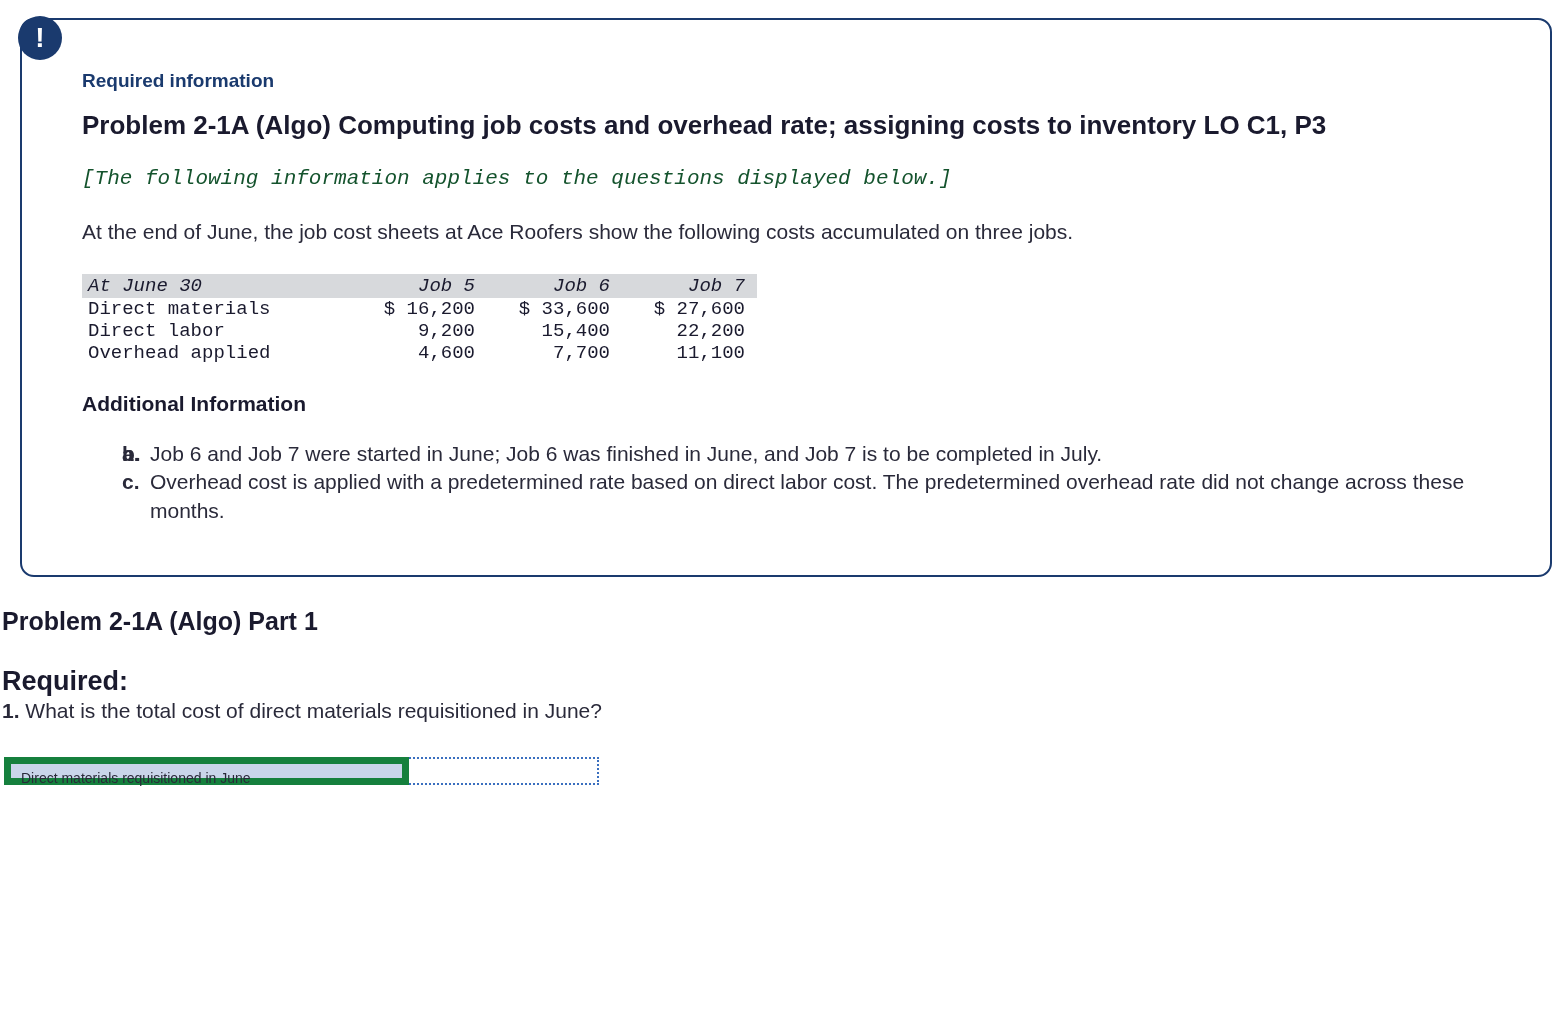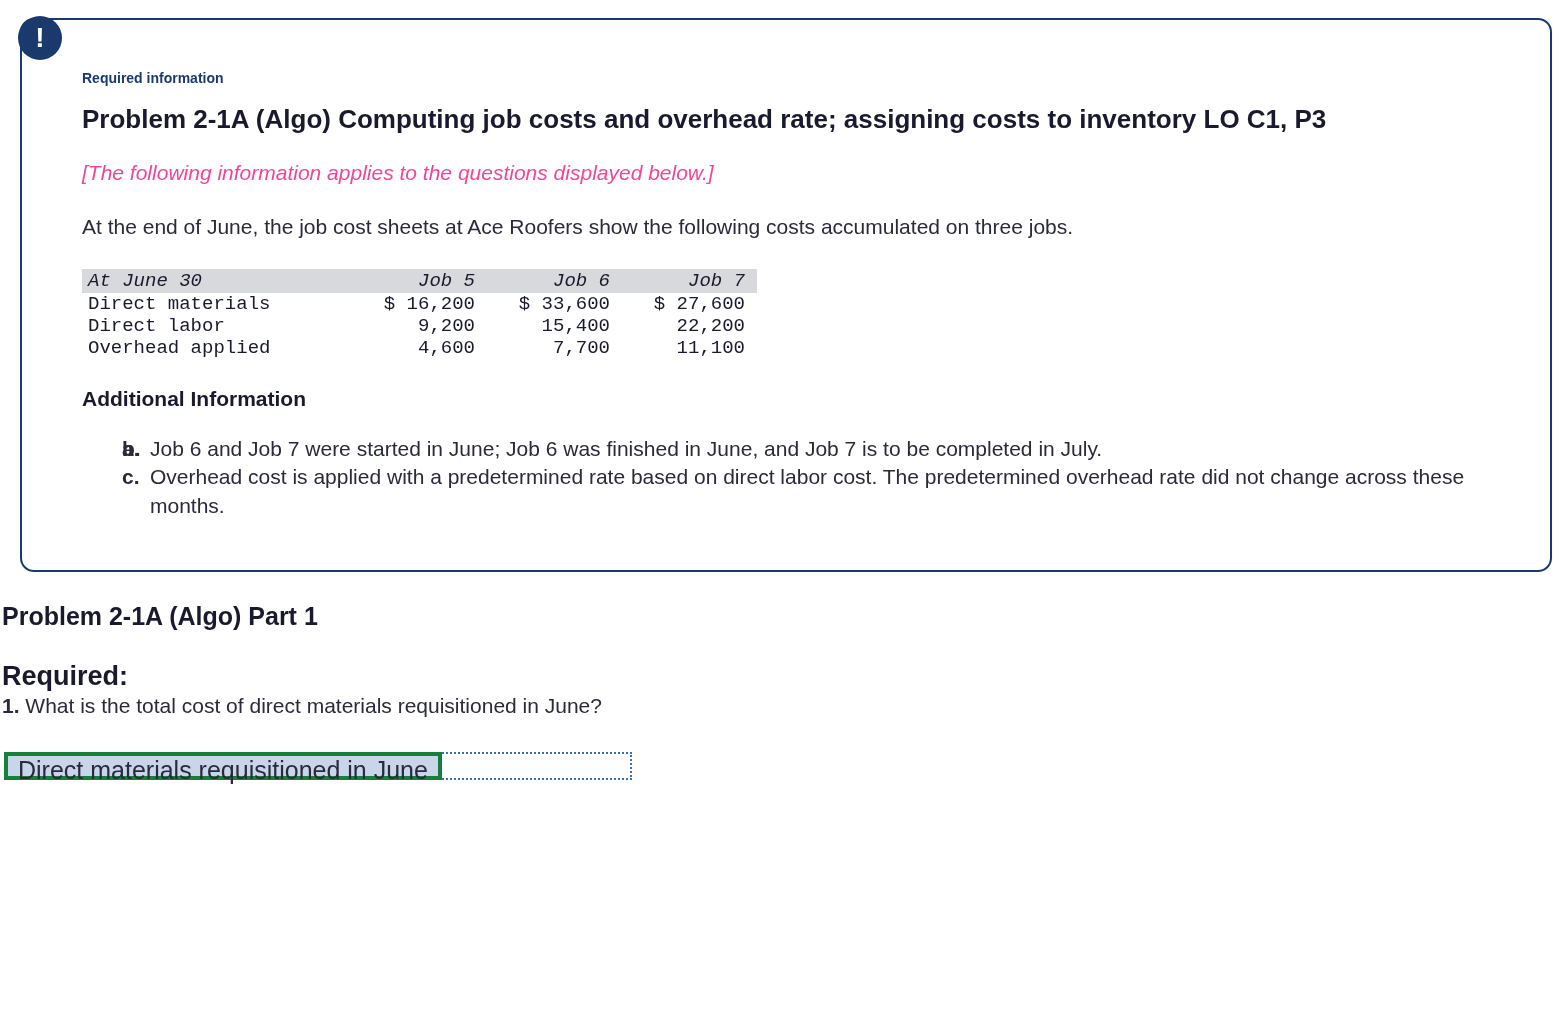--- a/index.html
+++ b/index.html
@@ -34,34 +34,35 @@
     font-size: 28px;
     font-weight: 700;
     display: flex;
     align-items: center;
     justify-content: center;
     line-height: 1;
   }
   .required-heading {
     color: #1a3a6e;
     font-weight: 700;
-    font-size: 14px;
+    font-size: 19px;
     margin: 0 0 18px 0;
   }
   .problem-title {
     color: #1a1a2e;
     font-weight: 700;
     font-size: 26px;
     margin: 0 0 26px 0;
   }
   .applies-note {
-    color: #ec4899;
+    color: #14532d;
     font-style: italic;
     font-size: 21px;
     margin: 0 0 30px 0;
+    font-family: Liberation Mono, monospace;
   }
   .lead-para {
     color: #2a2a3a;
     font-size: 21px;
     margin: 0 0 30px 0;
   }
   .mono-table {
     font-family: "Courier New", Courier, monospace;
     font-size: 19px;
     border-collapse: collapse;
@@ -122,23 +123,23 @@
     margin: 0 0 34px 2px;
   }
   .question-line .qnum { font-weight: 700; }
   .answer-row {
     display: flex;
     align-items: stretch;
     margin-left: 4px;
   }
   .answer-label {
     background: #c9d5ea;
-    border: 4px solid #15803d;
+    border: 7px solid #15803d;
     padding: 3px 10px;
-    font-size: 25px;
+    font-size: 14px;
     font-family: Arial, sans-serif;
     color: #2a2a3a;
     height: 28px;
     line-height: 22px;
     min-width: 405px;
   }
   .answer-input {
     border-top: 2px dotted #3a6fbf;
     border-right: 2px dotted #3a6fbf;
     border-bottom: 2px dotted #3a6fbf;

